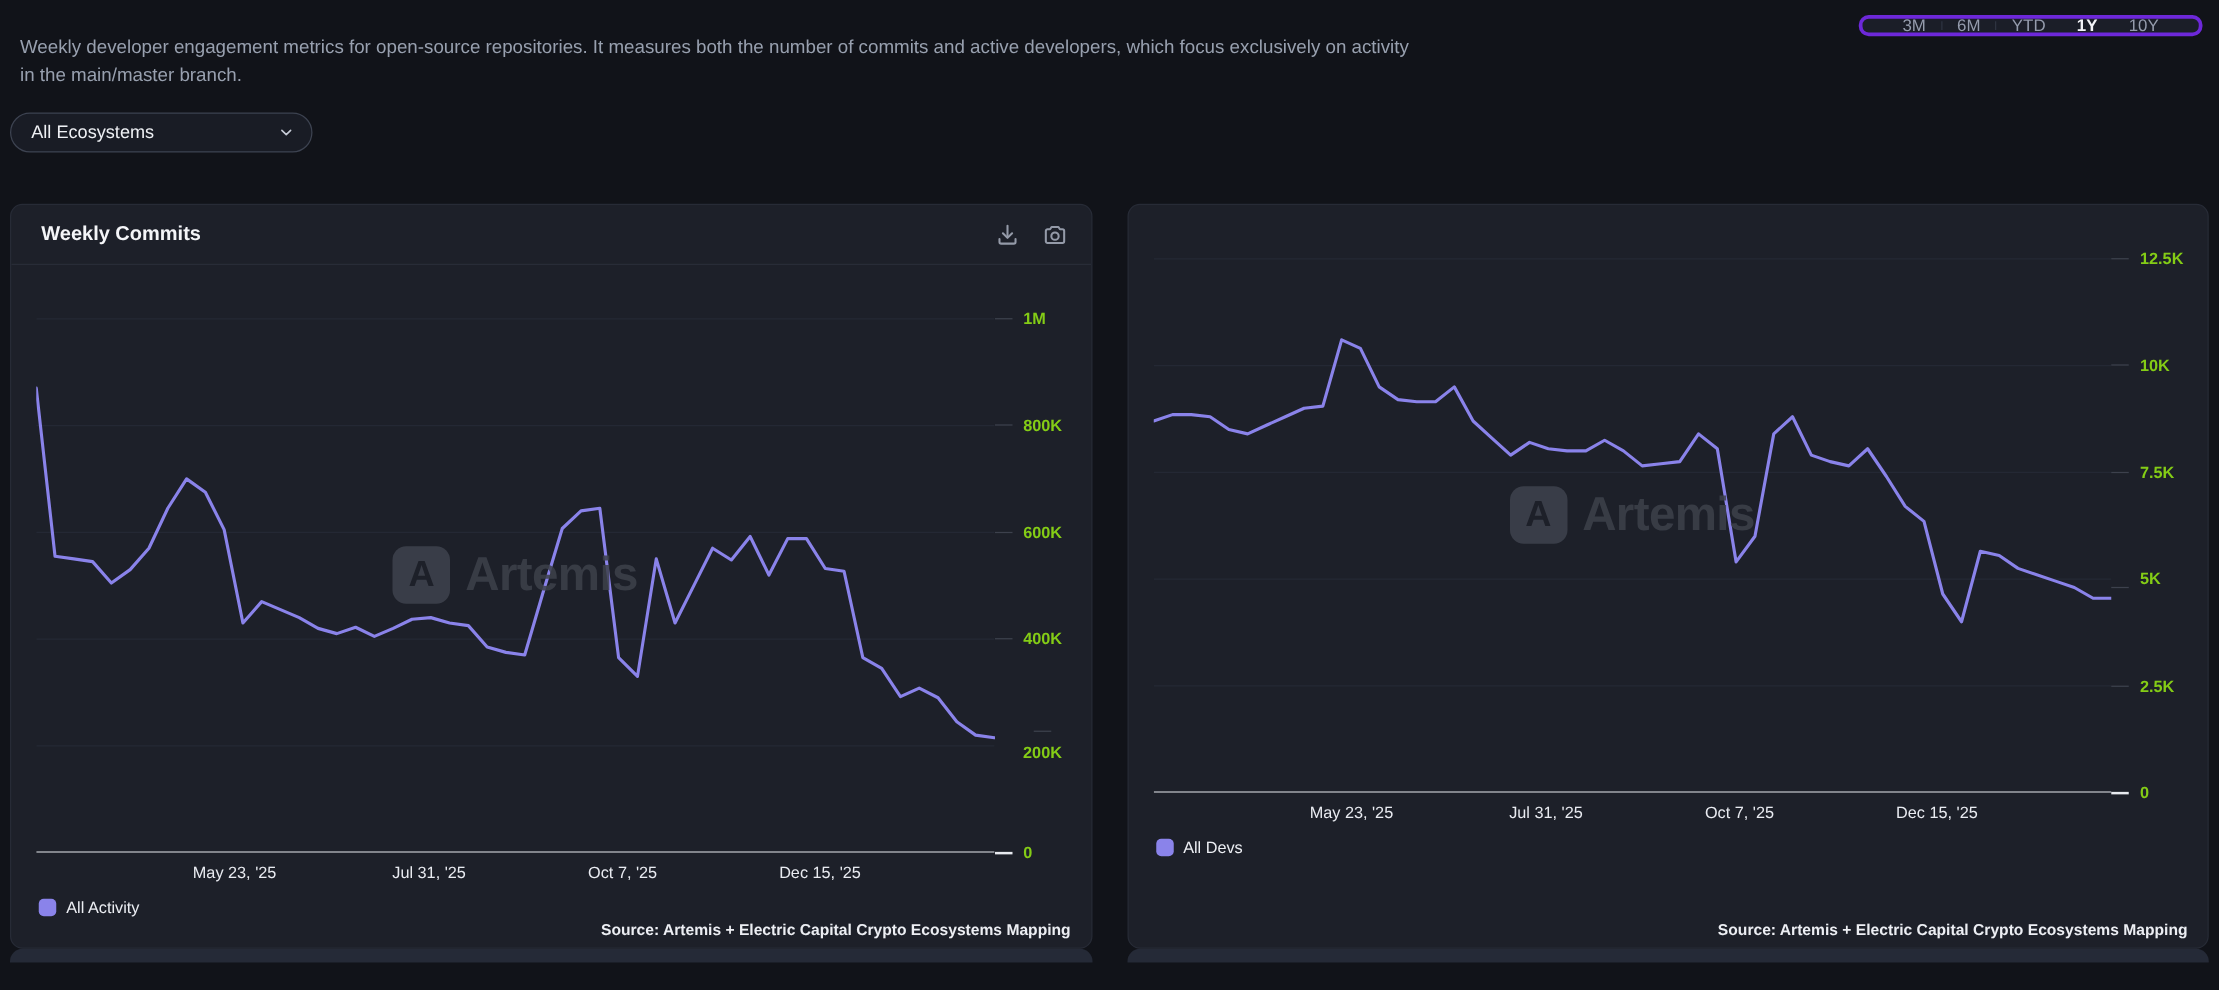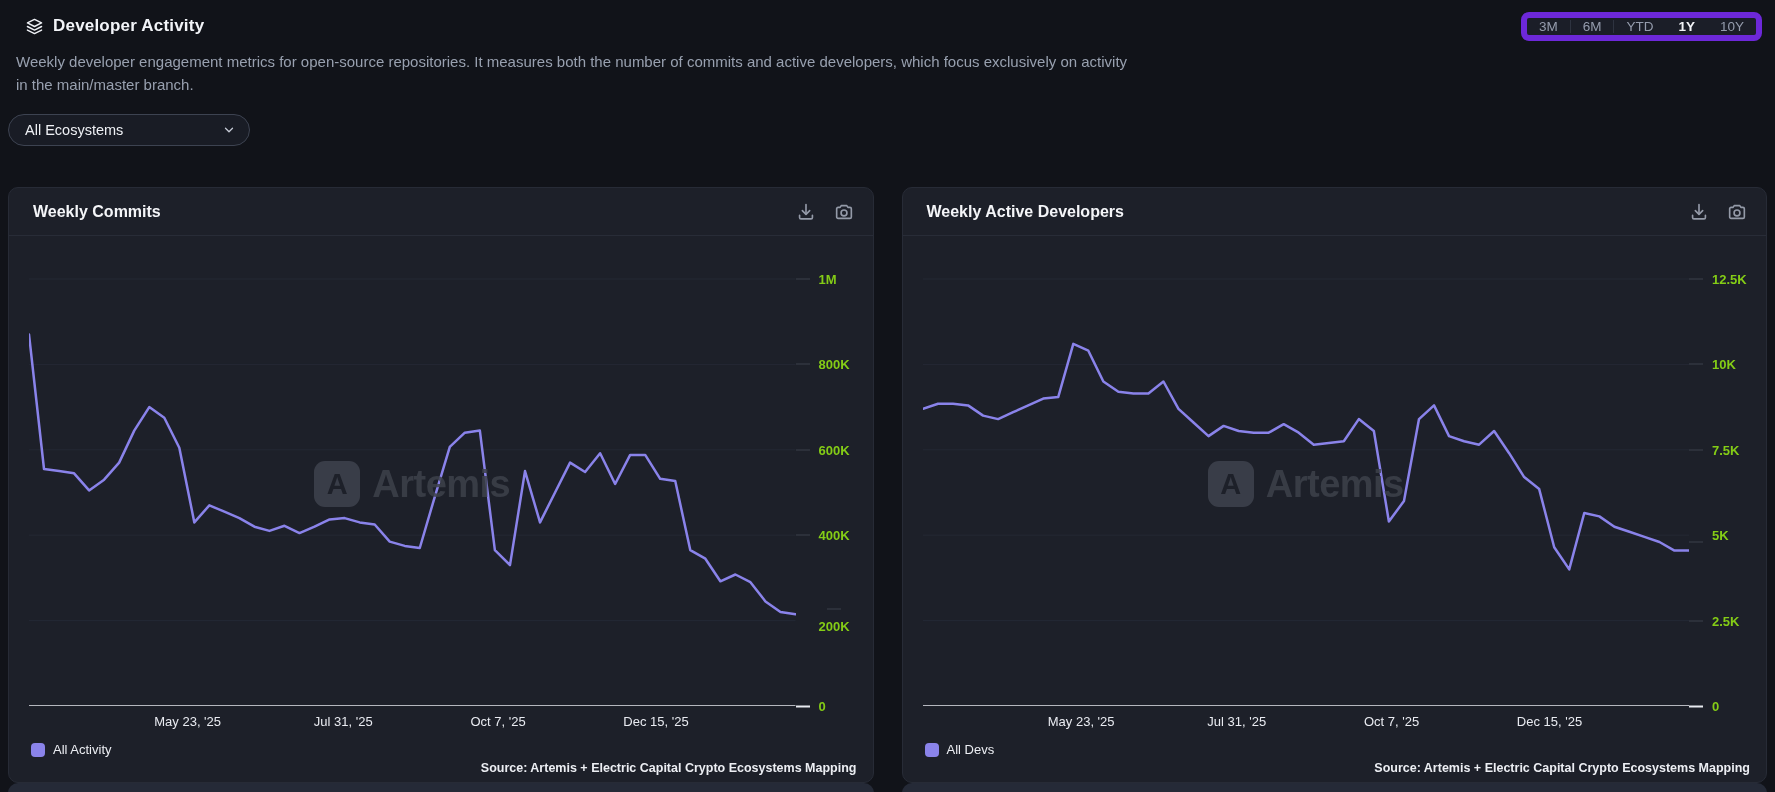--- a/index.html
+++ b/index.html
@@ -16,22 +16,22 @@
   .title-row { display:flex; align-items:center; gap:10px; height:24px; }
   .title-row h1 { font-size:17px; font-weight:700; color:#f2f4f8; letter-spacing:.2px; }
   .layers-icon { width:17px; height:17px; color:#eef0f5; display:inline-flex; }
   .layers-icon svg { width:100%; height:100%; }
 
   .desc { margin:12px 0 0 -18px; padding-left:8px; font-size:15px; line-height:23px; color:#98a0af; }
 
   .time-range {
     position:absolute; top:12px; right:13px;
     display:flex; align-items:stretch;
-    background:#1b1e28; border:6px solid #6d28d9; border-radius:8px;
-    padding:2px 0; height:29px;
+    background:#1b1e28; border:3px solid #6d28d9; border-radius:8px;
+    padding:2px 20px; height:17px;
   }
   .seg {
     background:transparent; border:none; cursor:pointer;
     font-family:inherit; font-size:13.5px; color:#959cad;
     padding:0 12px; display:flex; align-items:center;
     border-left:1px solid #2e3340;
   }
   .seg:first-child { border-left:none; }
   .seg.active { color:#f3f4f8; font-weight:700; border-left-color:transparent; }
   .seg.active + .seg { border-left-color:transparent; }
@@ -104,30 +104,20 @@
     font-size:12.5px; font-weight:600; color:#eceef3;
   }
 
   .bottom-strips { display:flex; gap:28px; padding:0 8px; margin-top:0; }
   .strip { flex:1; height:11px; background:#252a37; border-radius:10px 10px 0 0; }
 </style>
 </head>
 <body>
 
 <header class="page-header">
-  <div class="title-row">
-    <span class="layers-icon">
-      <svg viewBox="0 0 24 24" fill="none" stroke="currentColor" stroke-width="2" stroke-linecap="round" stroke-linejoin="round">
-          <path d="m12 2 10 5-10 5L2 7Z"></path>
-          <path d="m2 12 10 5 10-5"></path>
-          <path d="m2 17 10 5 10-5"></path>
-        </svg>
-    </span>
-    <h1>Developer Activity</h1>
-  </div>
 
   <div class="time-range">
     <button class="seg">3M</button>
     <button class="seg">6M</button>
     <button class="seg">YTD</button>
     <button class="seg active">1Y</button>
     <button class="seg">10Y</button>
   </div>
 
   <p class="desc">
@@ -220,38 +210,20 @@
     <div class="card-footer">
       <button class="legend">
         <span class="swatch" style="background: rgb(138, 131, 234);"></span>
         <span class="legend-lbl">All Activity</span>
       </button>
     </div>
     <div class="source">Source: Artemis + Electric Capital Crypto Ecosystems Mapping</div>
   </section>
 
   <section class="card">
-    <div class="card-header">
-      <h2>Weekly Active Developers</h2>
-      <div class="card-actions">
-        <button class="icon-btn">
-          <span><svg viewBox="0 0 24 24" fill="none" stroke="currentColor" stroke-width="1.8" stroke-linecap="round" stroke-linejoin="round">
-                <path d="M12 4v10"></path>
-                <path d="m8 10.5 4 4 4-4"></path>
-                <path d="M5 15.5v2.5a1.5 1.5 0 0 0 1.5 1.5h11a1.5 1.5 0 0 0 1.5-1.5v-2.5"></path>
-              </svg></span>
-        </button>
-        <button class="icon-btn">
-          <span><svg viewBox="0 0 24 24" fill="none" stroke="currentColor" stroke-width="1.8" stroke-linecap="round" stroke-linejoin="round">
-                <path d="M4 8.5A1.5 1.5 0 0 1 5.5 7h2.2l1.3-2h6l1.3 2h2.2A1.5 1.5 0 0 1 20 8.5v9a1.5 1.5 0 0 1-1.5 1.5h-13A1.5 1.5 0 0 1 4 17.5z"></path>
-                <circle cx="12" cy="13" r="3.2"></circle>
-              </svg></span>
-        </button>
-      </div>
-    </div>
 
     <div class="chart">
       <div class="plot">
         <svg class="plot-svg" viewBox="0 0 1000 470" preserveAspectRatio="none">
             <line x1="0" x2="1000" y1="470.0" y2="470.0" stroke="#e8eaf0" stroke-width="1.6" vector-effect="non-scaling-stroke"></line>
             <line x1="0" x2="1000" y1="384.6" y2="384.6" stroke="#242834" stroke-width="1" vector-effect="non-scaling-stroke"></line>
             <line x1="0" x2="1000" y1="299.2" y2="299.2" stroke="#242834" stroke-width="1" vector-effect="non-scaling-stroke"></line>
             <line x1="0" x2="1000" y1="213.8" y2="213.8" stroke="#242834" stroke-width="1" vector-effect="non-scaling-stroke"></line>
             <line x1="0" x2="1000" y1="128.4" y2="128.4" stroke="#242834" stroke-width="1" vector-effect="non-scaling-stroke"></line>
             <line x1="0" x2="1000" y1="43.0" y2="43.0" stroke="#242834" stroke-width="1" vector-effect="non-scaling-stroke"></line>

